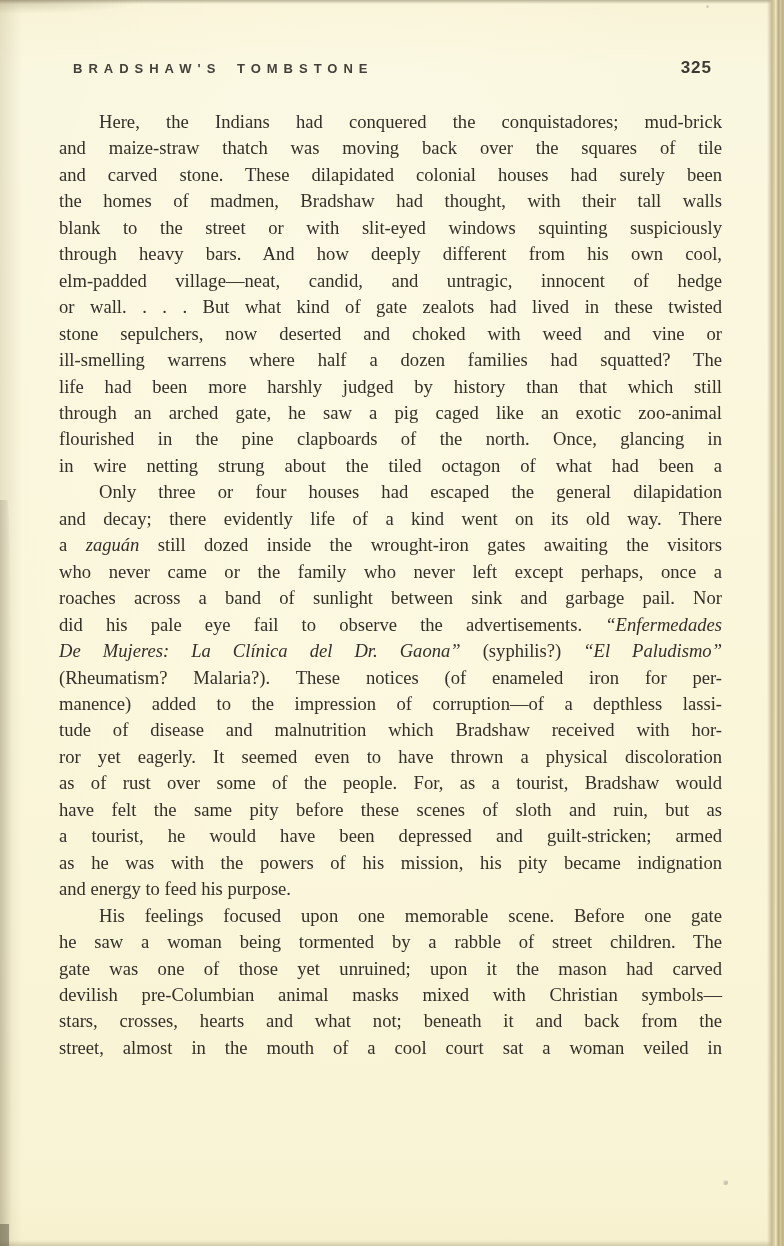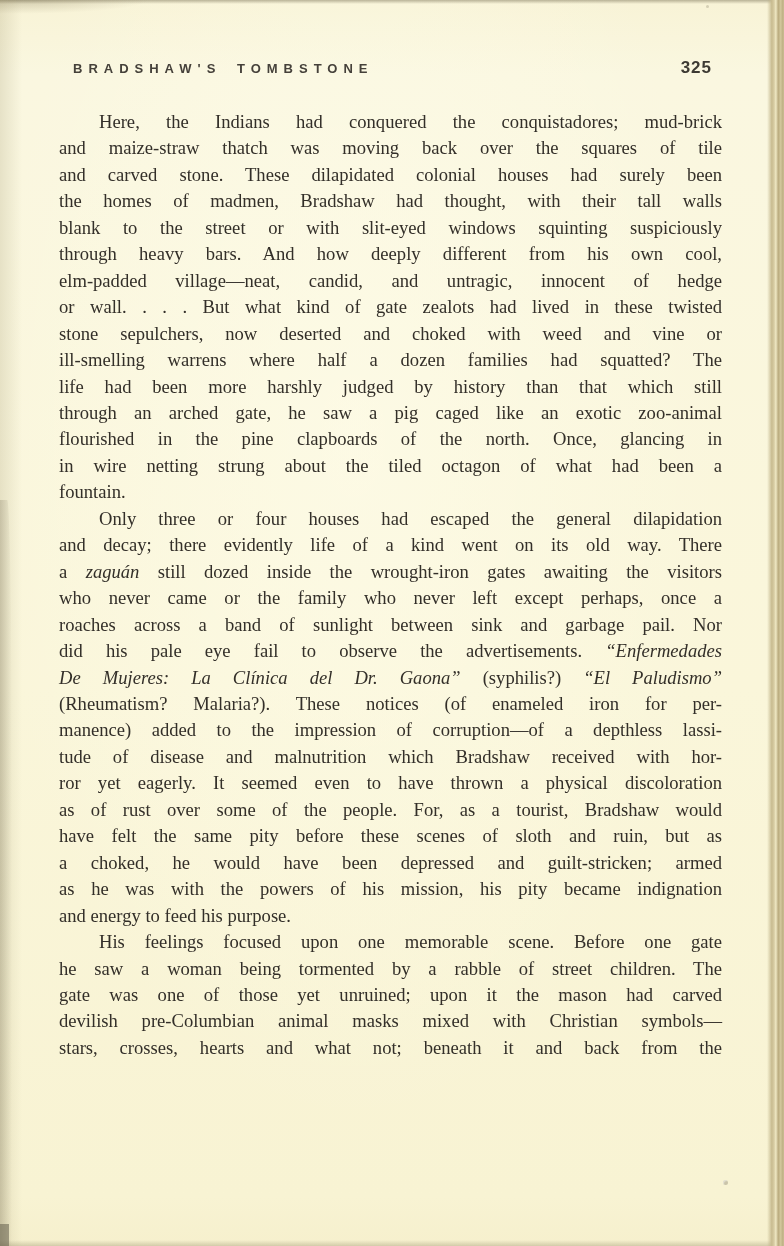--- a/index.html
+++ b/index.html
@@ -97,42 +97,42 @@
         <div class="line"><span>blank to the street or with slit-eyed windows squinting suspiciously</span></div>
         <div class="line"><span>through heavy bars. And how deeply different from his own cool,</span></div>
         <div class="line"><span>elm-padded village—neat, candid, and untragic, innocent of hedge</span></div>
         <div class="line"><span>or wall. . . . But what kind of gate zealots had lived in these twisted</span></div>
         <div class="line"><span>stone sepulchers, now deserted and choked with weed and vine or</span></div>
         <div class="line"><span>ill-smelling warrens where half a dozen families had squatted? The</span></div>
         <div class="line"><span>life had been more harshly judged by history than that which still</span></div>
         <div class="line"><span>through an arched gate, he saw a pig caged like an exotic zoo-animal</span></div>
         <div class="line"><span>flourished in the pine clapboards of the north. Once, glancing in</span></div>
         <div class="line"><span>in wire netting strung about the tiled octagon of what had been a</span></div>
-        <div class="line flush"><span>fountain.</span></div>
       </div>
       <div class="paragraph">
         <div class="line indent"><span>Only three or four houses had escaped the general dilapidation</span></div>
         <div class="line"><span>and decay; there evidently life of a kind went on its old way. There</span></div>
         <div class="line"><span>a </span><em>zaguán</em><span> still dozed inside the wrought-iron gates awaiting the visitors</span></div>
         <div class="line"><span>who never came or the family who never left except perhaps, once a</span></div>
         <div class="line"><span>roaches across a band of sunlight between sink and garbage pail. Nor</span></div>
         <div class="line"><span>did his pale eye fail to observe the advertisements. </span><em>“Enfermedades</em></div>
         <div class="line"><em>De Mujeres: La Clínica del Dr. Gaona”</em><span> (syphilis?) </span><em>“El Paludismo”</em></div>
         <div class="line"><span>(Rheumatism? Malaria?). These notices (of enameled iron for per-</span></div>
         <div class="line"><span>manence) added to the impression of corruption—of a depthless lassi-</span></div>
         <div class="line"><span>tude of disease and malnutrition which Bradshaw received with hor-</span></div>
         <div class="line"><span>ror yet eagerly. It seemed even to have thrown a physical discoloration</span></div>
         <div class="line"><span>as of rust over some of the people. For, as a tourist, Bradshaw would</span></div>
         <div class="line"><span>have felt the same pity before these scenes of sloth and ruin, but as</span></div>
-        <div class="line"><span>a choked, he would have been depressed and guilt-stricken; armed</span></div>
+        <div class="line"><span>a tourist, he would have been depressed and guilt-stricken; armed</span></div>
         <div class="line"><span>as he was with the powers of his mission, his pity became indignation</span></div>
         <div class="line flush"><span>and energy to feed his purpose.</span></div>
       </div>
       <div class="paragraph">
         <div class="line indent"><span>His feelings focused upon one memorable scene. Before one gate</span></div>
         <div class="line"><span>he saw a woman being tormented by a rabble of street children. The</span></div>
         <div class="line"><span>gate was one of those yet unruined; upon it the mason had carved</span></div>
         <div class="line"><span>devilish pre-Columbian animal masks mixed with Christian symbols—</span></div>
         <div class="line"><span>stars, crosses, hearts and what not; beneath it and back from the</span></div>
+        <div class="line"><span>street, almost in the mouth of a cool court sat a woman veiled in</span></div>
       </div>
     </div>
 
 </div>
 
 </body></html>

